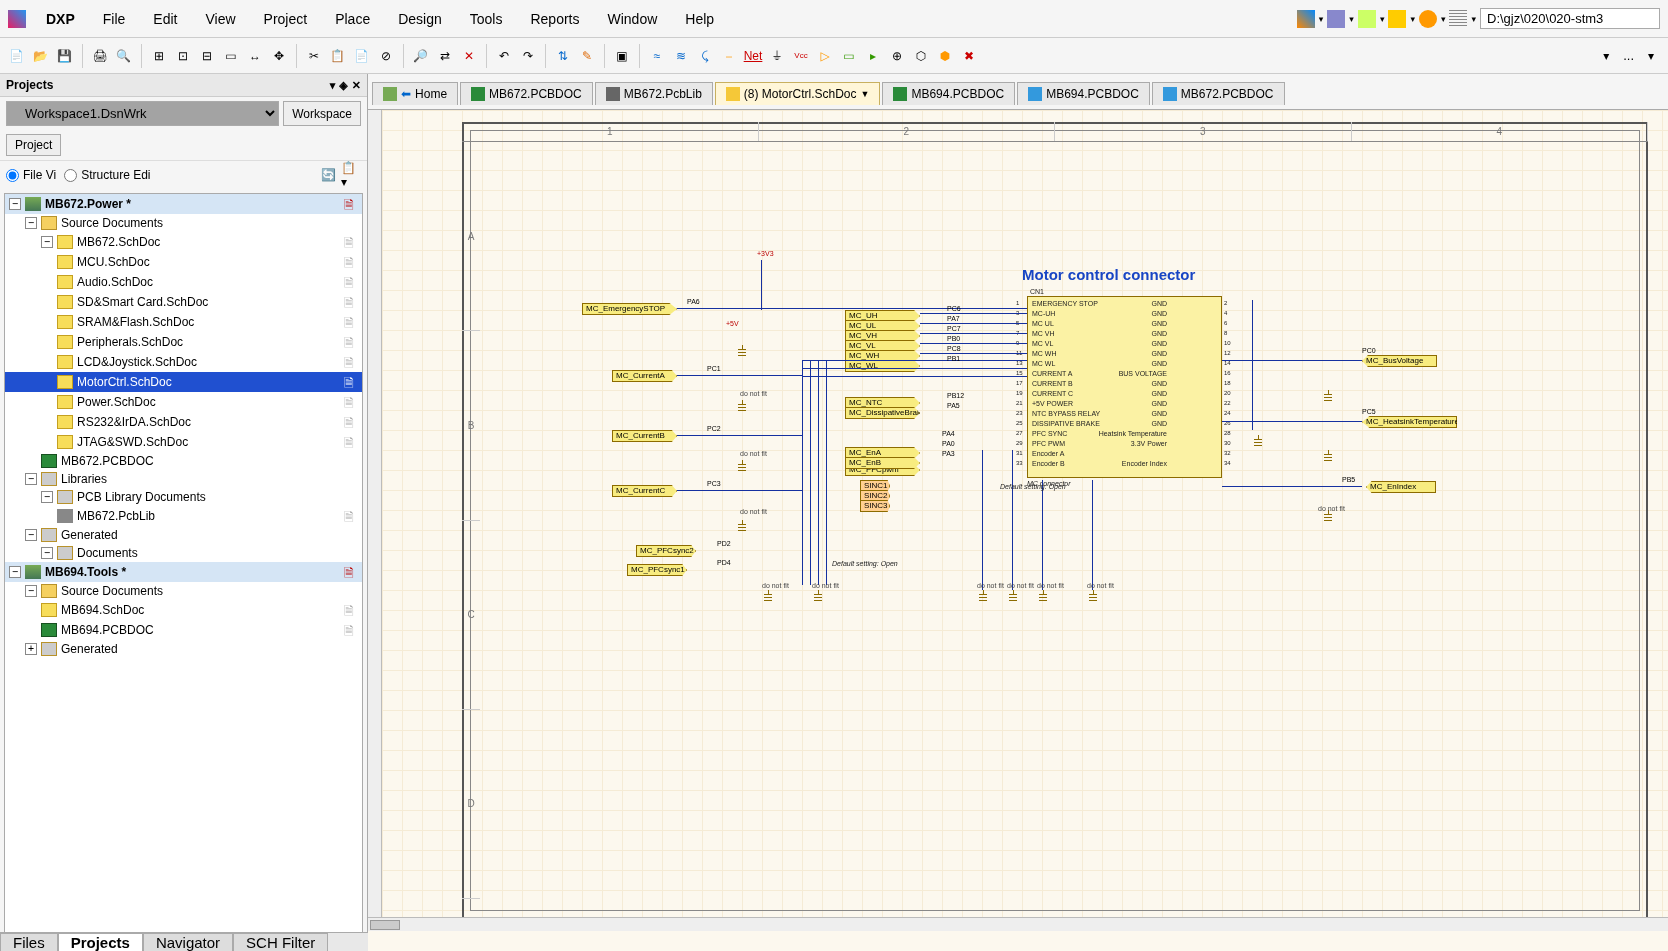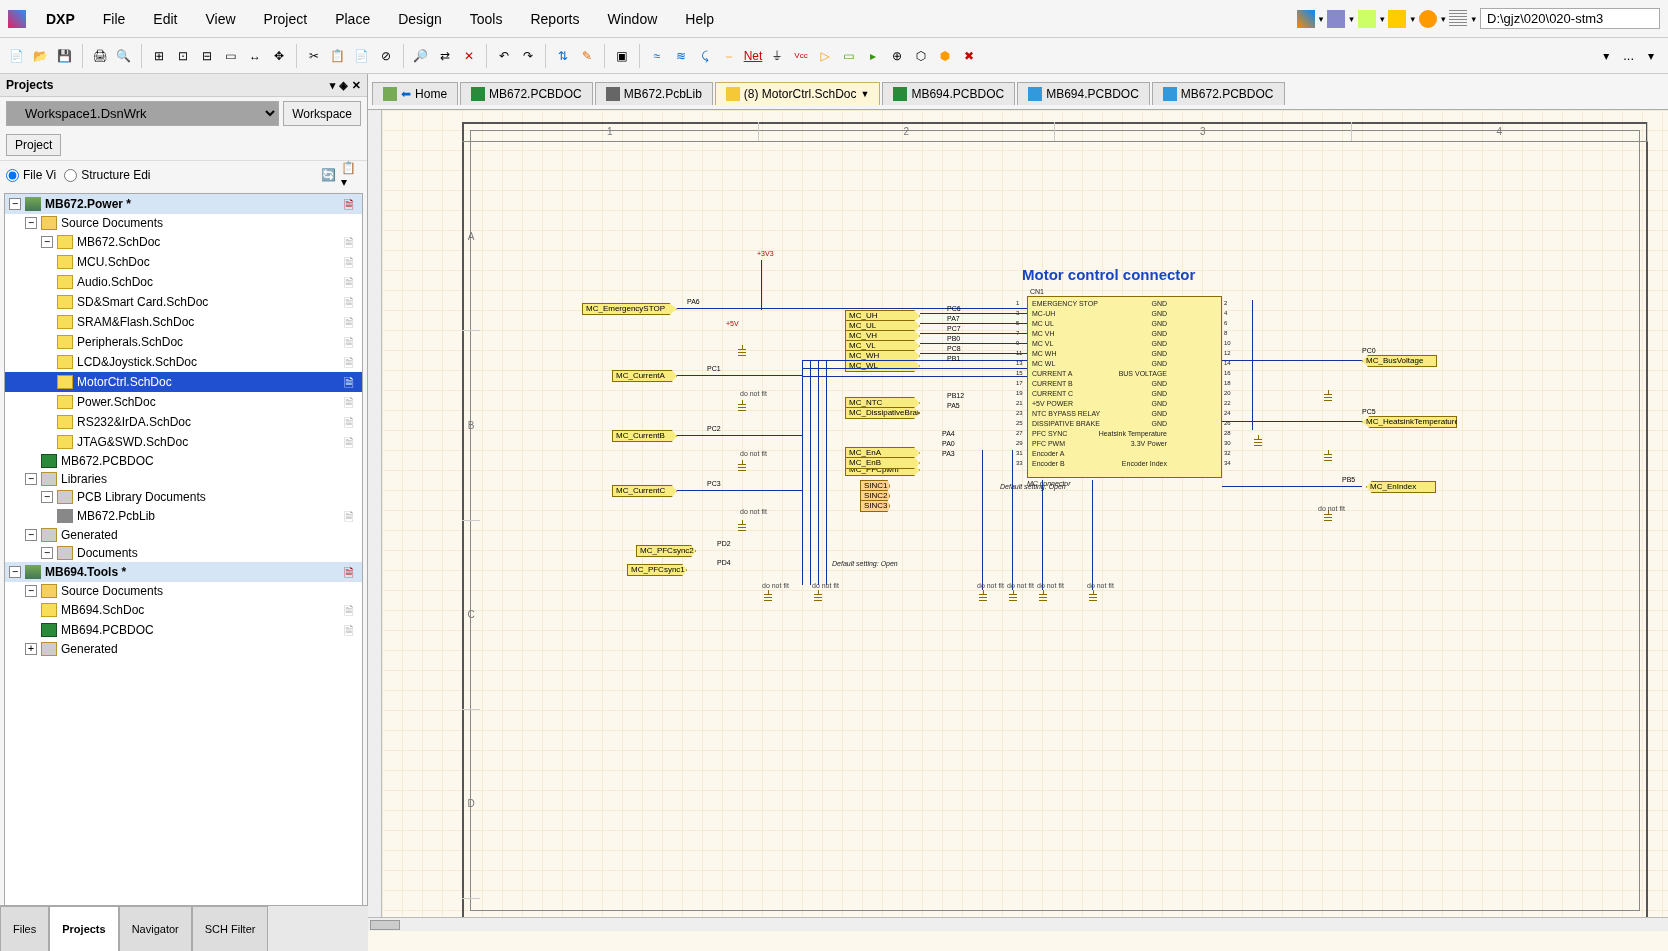--- a/index.html
+++ b/index.html
@@ -49,21 +49,21 @@
 .ico-pcb { background:#2a8a3a; border:1px solid #175020;}
 .ico-lib { background:#888;}
 .ico-htm { background:#39d;}
 .tree-row .doc-ico { margin-left:auto; width:14px; height:16px; color:#b00;}
 .indent-1 { padding-left: 20px;}
 .indent-2 { padding-left: 36px;}
 .indent-3 { padding-left: 52px;}
 
 
 .panel-bottom-tabs { display:flex; border-top:1px solid #aaa; background:#e8e8e8;}
-.panel-bottom-tabs .pbt { padding:16px 12px; border:1px solid #aaa; border-bottom:none; font-size:11px; cursor:pointer; background:#ddd;}
+.panel-bottom-tabs .pbt { padding:0 12px; border:1px solid #aaa; border-bottom:none; font-size:15px; cursor:pointer; background:#ddd;}
 .panel-bottom-tabs .pbt.active { background:#fff; font-weight:bold;}
 
 
 .content { flex:1; display:flex; flex-direction:column; background:#999;}
 .doc-tabs { background:#f5f5f5; display:flex; align-items:center; padding:4px 4px 0 4px; border-bottom:1px solid #aaa; gap:2px; height:36px;}
 .doc-tab { display:flex; align-items:center; gap:4px; padding:4px 10px; background:#e8e8e8; border:1px solid #aaa; border-bottom:none; cursor:pointer; font-size:13px;}
 .doc-tab.active { background:#fff6d8; border-color:#c8b060;}
 .doc-tab .tico { width:14px; height:14px;}
 .tico-home { background:#7a5;}
 .tico-pcb { background:#2a8a3a;}

